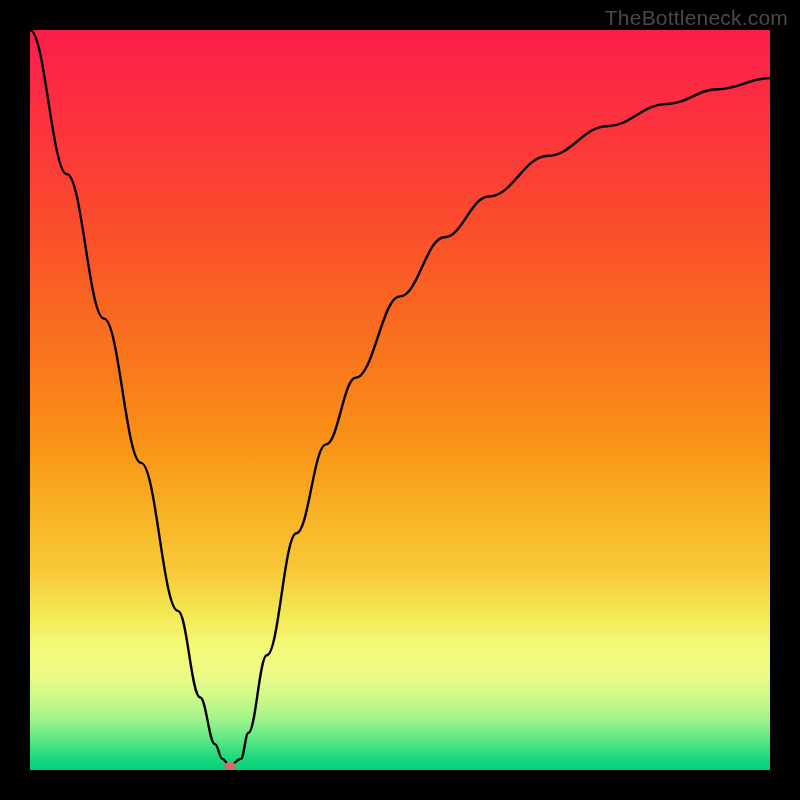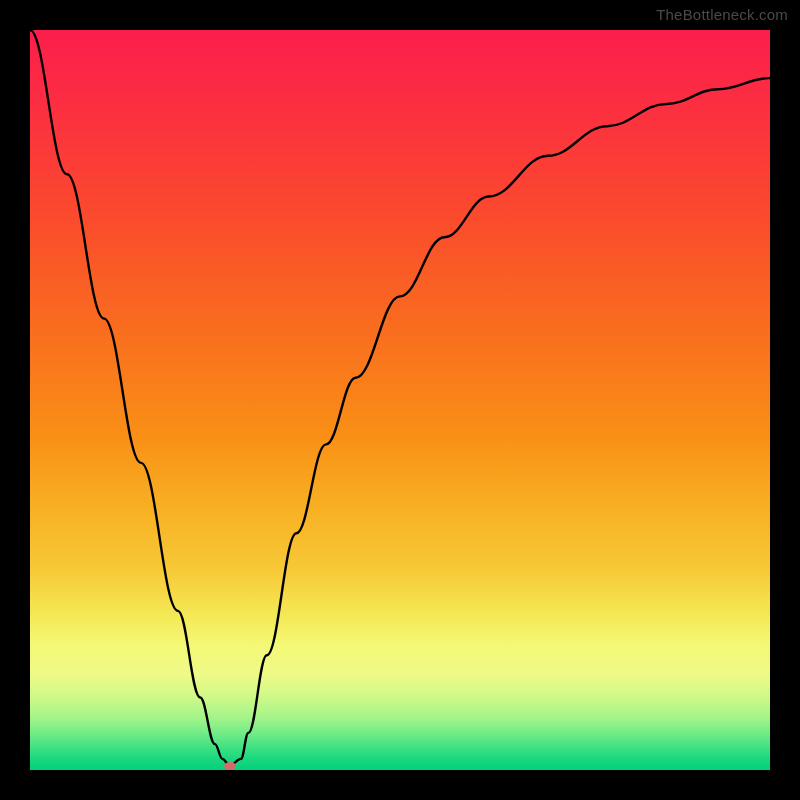--- a/index.html
+++ b/index.html
@@ -66,21 +66,21 @@
     height: 8px;
     border-radius: 50%;
     background: #d46b6b;
     transform: translate(-50%, -50%);
     pointer-events: none;
   }
   .watermark {
     position: absolute;
     top: 6px;
     right: 12px;
-    font-size: 15px;
+    font-size: 21px;
     font-weight: 500;
     color: #4a4a4a;
     letter-spacing: 0.2px;
     pointer-events: none;
   }
 </style>
 </head>
 <body>
 
 <div class="outer">

